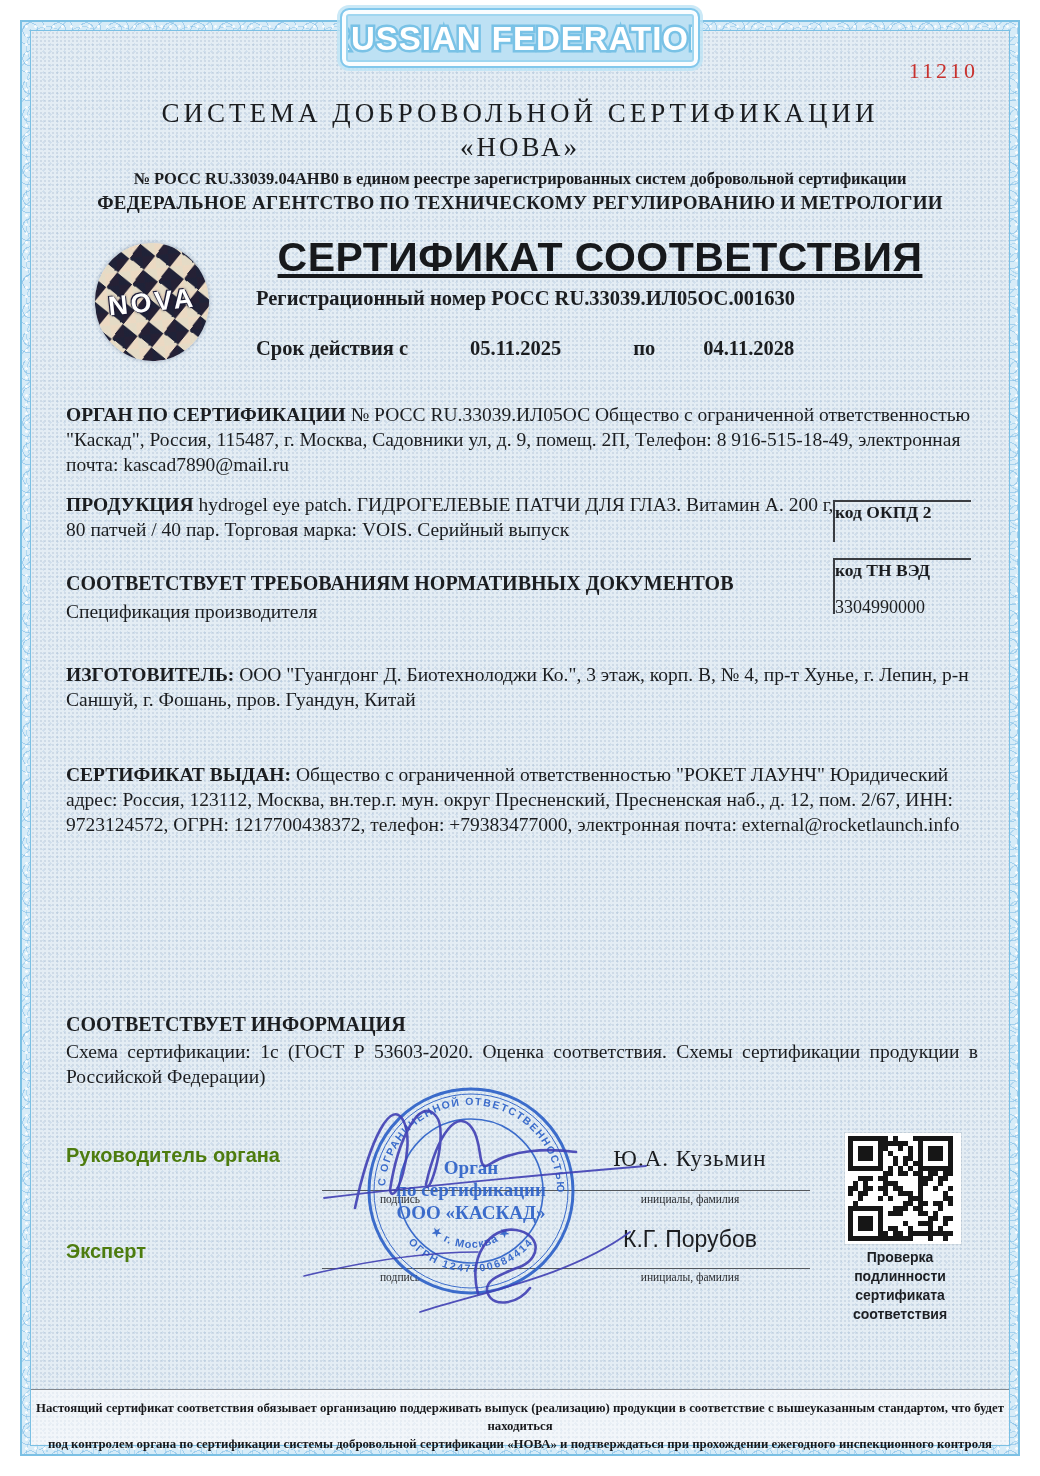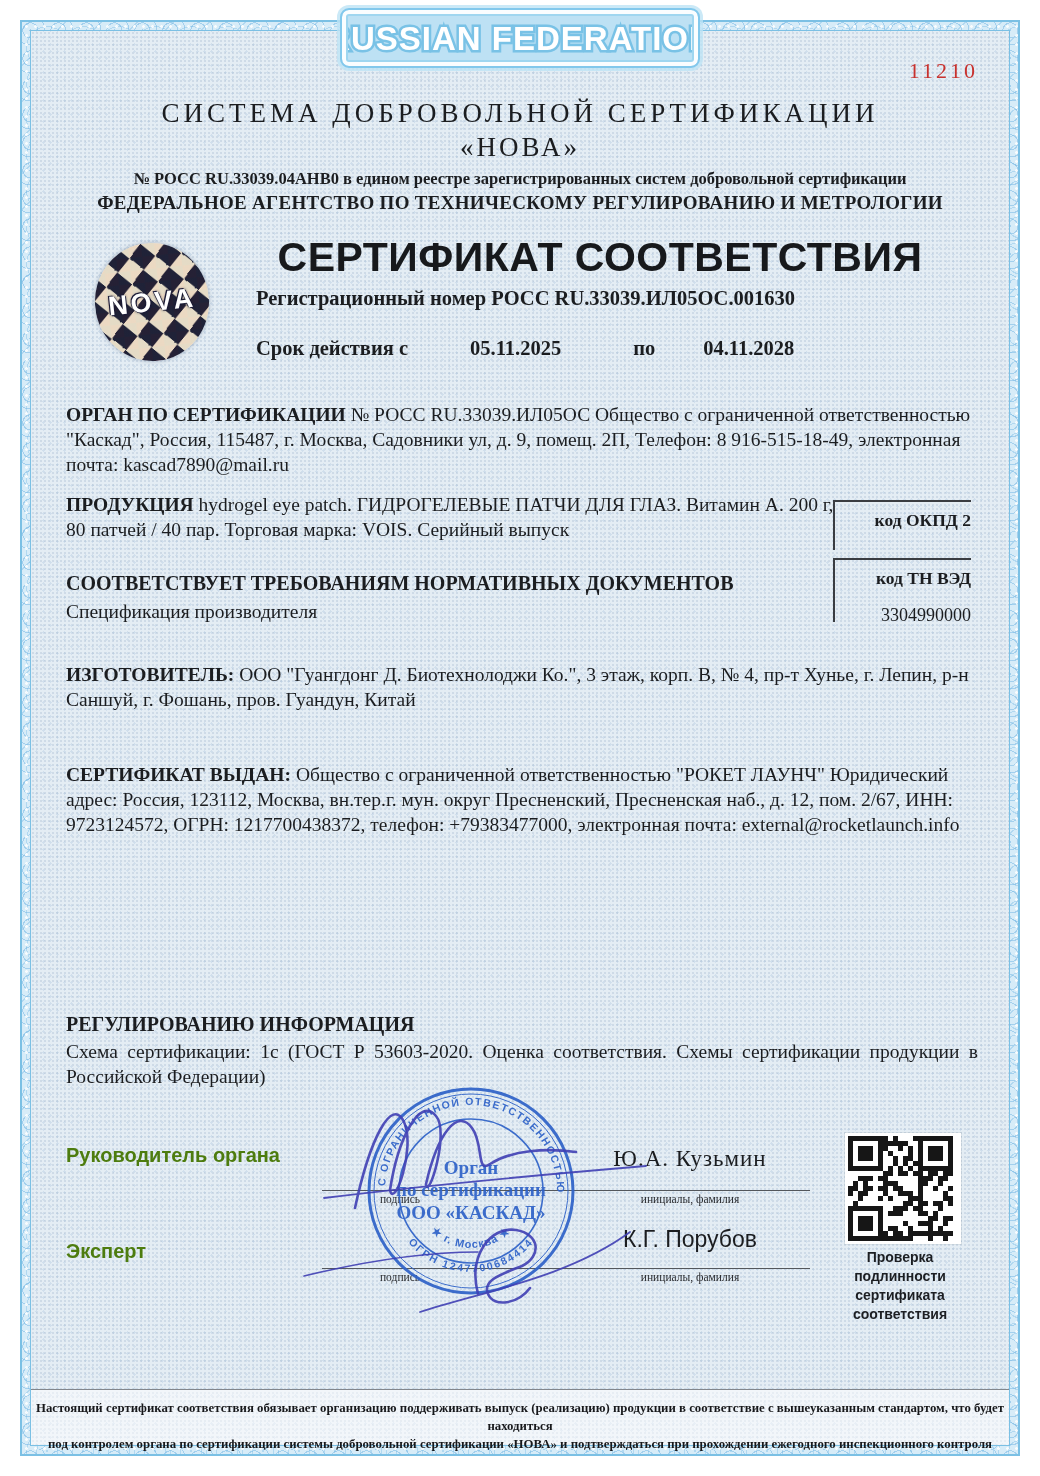--- a/index.html
+++ b/index.html
@@ -40,39 +40,39 @@
         background:
           repeating-conic-gradient(from 45deg,rgba(22,22,42,.92) 0 25%,rgba(238,224,196,.9) 0 50%),
           repeating-conic-gradient(#d49cb4 0 25%,#8fb2d8 0 50%);
         background-size:26px 26px,26px 26px;background-position:0 0,13px 13px;
         display:flex;align-items:center;justify-content:center;z-index:3;
         box-shadow:0 0 4px rgba(60,80,110,.4);}
   .holo span{font-family:"Liberation Sans",sans-serif;font-weight:bold;font-size:27px;color:#fff;
         letter-spacing:3px;text-shadow:0 0 3px #101022,1px 1px 0 #202040,-1px -1px 0 #202040;}
   
   .title-main{position:absolute;left:255px;top:234px;width:690px;text-align:center;
-        font-family:"Liberation Sans",sans-serif;font-weight:bold;font-size:41px;letter-spacing:.5px;color:#17191c;}
+        font-family:"Liberation Sans",sans-serif;font-weight:bold;font-size:41px;letter-spacing:.5px;color:#17191c;text-decoration:underline;}
   .reg-line{position:absolute;left:256px;top:287px;font-weight:bold;font-size:20.5px;}
   .validity{position:absolute;left:256px;top:337px;font-weight:bold;font-size:20.5px;display:flex;}
   .validity .gap1{margin-left:62px}.validity .gap2{margin-left:72px}.validity .gap3{margin-left:48px}
   
   .para{position:absolute;left:66px;font-size:19.5px;line-height:25.3px;}
   .para b{font-weight:bold;}
   .p-organ{top:382px;width:912px;}
   .p-prod{top:472px;width:775px;}
   .p-conf-label{top:571px;width:780px;font-weight:bold;font-size:20px;}
   .p-conf-text{top:599px;width:780px;}
   .p-manu{top:642px;width:912px;}
   .p-issued{top:742px;width:912px;}
   .p-basis{top:890px;width:912px;}
   .p-add-label{top:1012px;width:912px;font-weight:bold;font-size:20px;}
   .p-add-text{top:1039px;width:912px;text-align:justify;}
   
   .code-box{position:absolute;left:833px;width:136px;border-top:2px solid #3a3d42;border-left:2px solid #3a3d42;
-            text-align:right;font-weight:bold;font-size:17.5px;padding-top:8px;}
+            text-align:left;font-weight:bold;font-size:17.5px;}
   .box-okpd{top:500px;height:40px;}
   .box-tnved{top:558px;height:54px;}
   .code-box .val{font-weight:normal;font-size:18px;margin-top:16px;}
   
   .sig-label{position:absolute;left:66px;font-family:"Liberation Sans",sans-serif;font-weight:bold;font-size:20px;color:#4d7c0f;}
   .lbl-head{top:1144px;}.lbl-expert{top:1240px;}
   .sig-line{position:absolute;border-top:1.6px solid #53575c;height:0;}
   .line1{left:322px;top:1190px;width:488px;}
   .line2{left:322px;top:1268px;width:488px;}
   .sig-caption{position:absolute;font-size:11.5px;color:#2a2c30;text-align:center;}
@@ -167,21 +167,21 @@
     <b>ИЗГОТОВИТЕЛЬ:</b>
     <span>ООО "Гуангдонг Д. Биотехнолоджи Ко.", 3 этаж, корп. В, № 4, пр-т Хунье, г. Лепин, р-н Саншуй, г. Фошань, пров. Гуандун, Китай</span>
   </p>
 
   <p class="para p-issued">
     <b>СЕРТИФИКАТ ВЫДАН:</b>
     <span>Общество с ограниченной ответственностью "РОКЕТ ЛАУНЧ" Юридический адрес: Россия, 123112, Москва, вн.тер.г. мун. округ Пресненский, Пресненская наб., д. 12, пом. 2/67, ИНН: 9723124572, ОГРН: 1217700438372, телефон: +79383477000, электронная почта: external@rocketlaunch.info</span>
   </p>
 
 
-  <div class="para p-add-label">РЕГУЛИРОВАНИЮ ИНФОРМАЦИЯ</div>
+  <div class="para p-add-label">СООТВЕТСТВУЕТ ИНФОРМАЦИЯ</div>
   <div class="para p-add-text">Схема сертификации: 1с (ГОСТ Р 53603-2020. Оценка соответствия. Схемы сертификации продукции в Российской Федерации)</div>
 
   <div class="sig-label lbl-head">Руководитель органа</div>
   <div class="sig-label lbl-expert">Эксперт</div>
 
   <div class="sig-line line1"></div>
   <div class="sig-line line2"></div>
 
   <div class="sig-caption cap-sign1">подпись</div>
   <div class="sig-caption cap-sign2">подпись</div>

